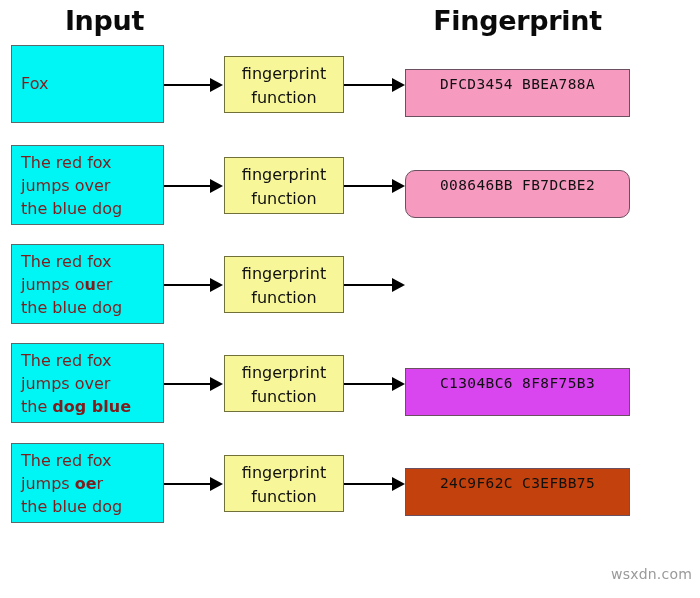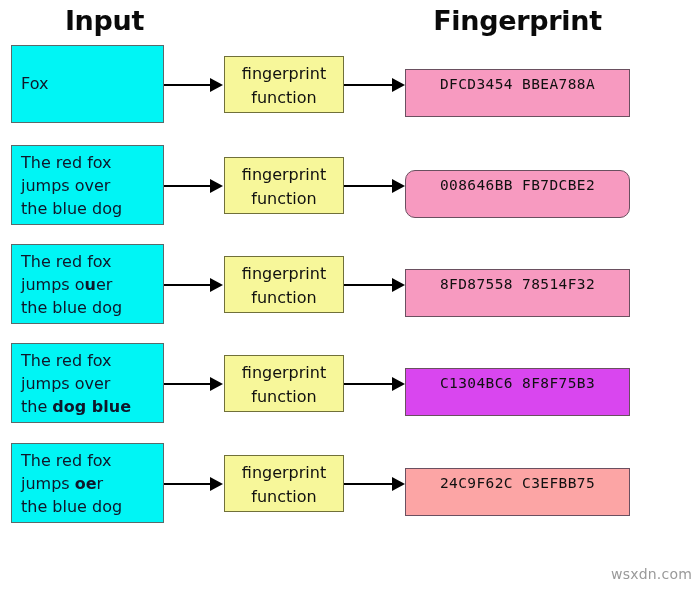--- a/index.html
+++ b/index.html
@@ -49,21 +49,21 @@
   .input-box {
     position: absolute;
     left: 11px;
     top: 0;
     width: 153px;
     box-sizing: border-box;
     background: #00f5f5;
     border: 1.5px solid #5a6a6a;
     font-size: 16px;
     line-height: 23px;
-    color: #0f172a;
+    color: #7f1d1d;
     padding: 5px 0 0 9px;
   }
   .row.r1 .input-box { height: 78px; padding-top: 26px; }
   .row.r2 .input-box,
   .row.r3 .input-box,
   .row.r4 .input-box,
   .row.r5 .input-box { height: 80px; padding-top: 5px; }
   .input-box b { font-weight: bold; }
   .input-line { display: block; white-space: nowrap; }
 
@@ -216,21 +216,20 @@
       <span class="head" style="border-left-color: rgb(0, 0, 0);"></span>
     </div>
     <div class="fn-box" style="background: rgb(247, 247, 154);">
       <span class="fn-line">fingerprint</span>
       <span class="fn-line">function</span>
     </div>
     <div class="arrow a2">
       <span class="shaft" style="background: rgb(0, 0, 0);"></span>
       <span class="head" style="border-left-color: rgb(0, 0, 0);"></span>
     </div>
-    <div class="out-box" style="background: rgb(247, 154, 192);">8FD87558 78514F32</div>
   </div>
 
   <div class="row r4">
     <div class="input-box" style="background: rgb(0, 245, 245);">
         <span class="input-line"><span>The red fox</span></span>
         <span class="input-line"><span>jumps over</span></span>
         <span class="input-line"><span>the </span><b>dog blue</b></span>
       </div>
     <div class="arrow a1">
       <span class="shaft" style="background: rgb(0, 0, 0);"></span>
@@ -258,18 +257,18 @@
       <span class="head" style="border-left-color: rgb(0, 0, 0);"></span>
     </div>
     <div class="fn-box" style="background: rgb(247, 247, 154);">
       <span class="fn-line">fingerprint</span>
       <span class="fn-line">function</span>
     </div>
     <div class="arrow a2">
       <span class="shaft" style="background: rgb(0, 0, 0);"></span>
       <span class="head" style="border-left-color: rgb(0, 0, 0);"></span>
     </div>
-    <div class="out-box" style="background: #fca5a5;">24C9F62C C3EFBB75</div>
+    <div class="out-box" style="background: #c2410c;">24C9F62C C3EFBB75</div>
   </div>
 
   <div id="watermark">wsxdn.com</div>
 
 </div>
 
 </body></html>

